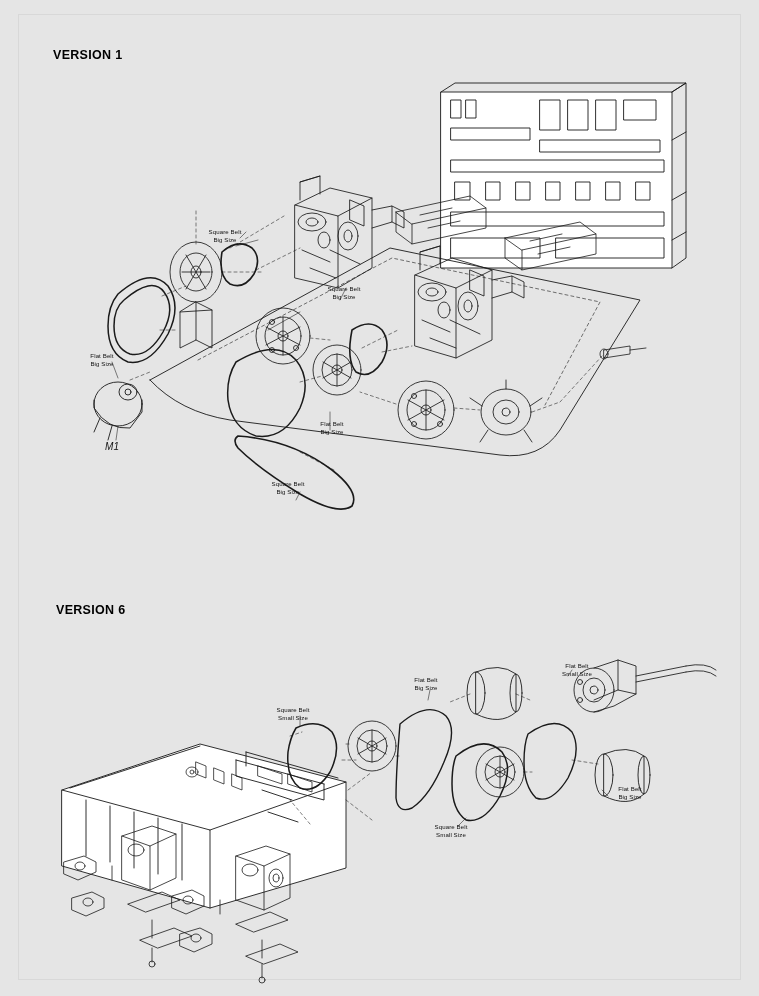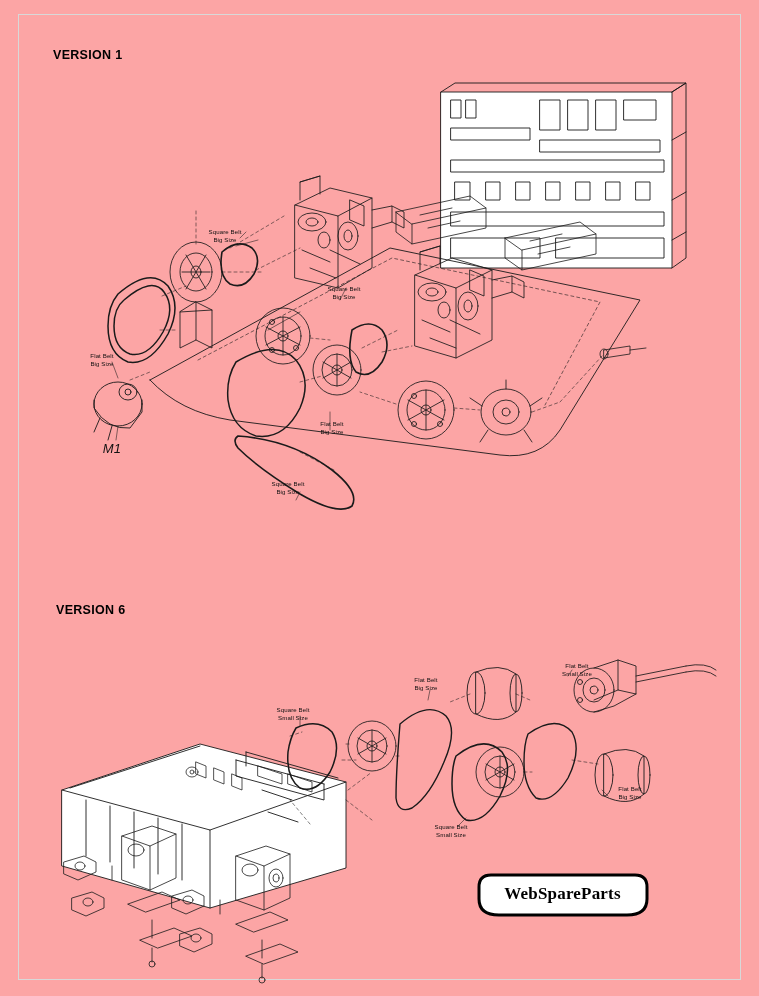--- a/index.html
+++ b/index.html
@@ -8,21 +8,21 @@
     background: #ffffff;
   }
   body {
     font-family: "Liberation Sans", sans-serif;
     color: #000000;
   }
   #page {
     position: relative;
     width: 759px;
     height: 996px;
-    background: #fca5a5;
+    background: #e5e5e5;
     overflow: hidden;
   }
   .page-border {
     position: absolute;
     left: 18px;
     top: 14px;
     width: 723px;
     height: 966px;
     border: 1px solid #d8d8d8;
     box-sizing: border-box;
@@ -59,21 +59,21 @@
     position: absolute;
     font-size: 6.1px;
     line-height: 1.25;
     text-align: center;
     color: #111;
     white-space: pre-line;
     letter-spacing: 0.1px;
   }
   .callout.italic {
     font-style: italic;
-    font-size: 13px;
+    font-size: 10px;
     font-weight: 500;
   }
 
   
   #logo-block {
     position: absolute;
     left: 455px;
     top: 873px;
     width: 215px;
     text-align: center;
@@ -493,21 +493,15 @@
   <div class="callout" style="left:404px; top:676px; width:44px;">Flat Belt
 Big Size</div>
   <div class="callout" style="left:553px; top:662px; width:48px;">Flat Belt
 Small Size</div>
   <div class="callout" style="left:608px; top:785px; width:44px;">Flat Belt
 Big Size</div>
   <div class="callout" style="left:424px; top:823px; width:54px;">Square Belt
 Small Size</div>
 
   <div id="logo-block">
-    <div class="logo-shape">
-      <svg width="172" height="44" viewBox="0 0 172 44">
-        <path d="M14,2 L158,2 Q170,2 170,14 L170,26 Q170,42 150,42 L22,42 Q2,42 2,26 L2,14 Q2,2 14,2 Z" fill="#ffffff" stroke="#000000" stroke-width="3"></path>
-      </svg>
-      <div class="logo-text">WebSpareParts</div>
-    </div>
   </div>
 
 </div>
 
 </body></html>

